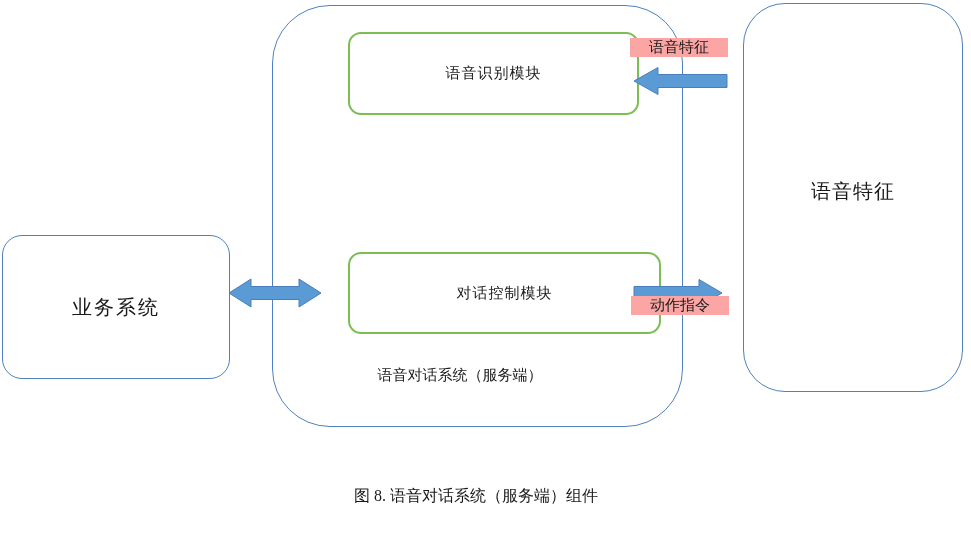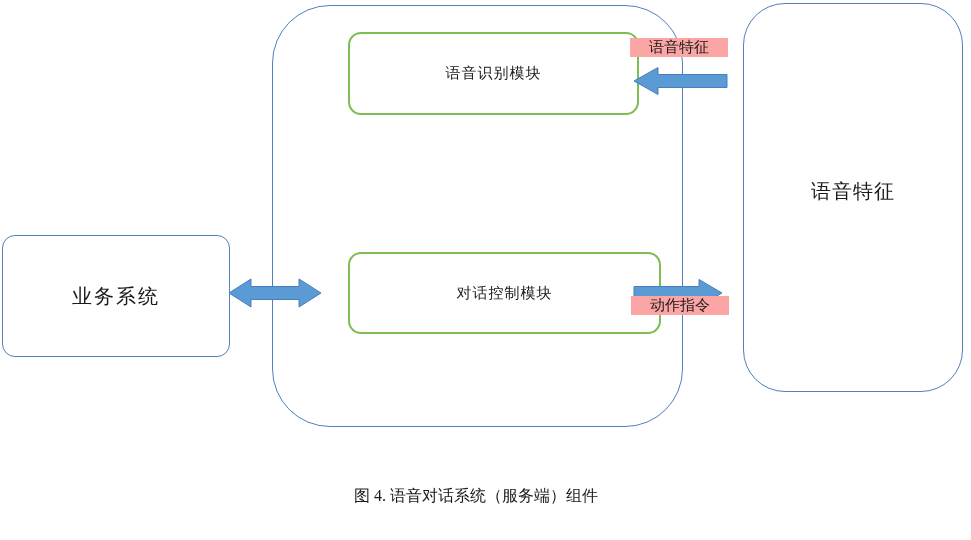--- a/index.html
+++ b/index.html
@@ -18,22 +18,22 @@
     box-sizing: border-box;
     background: #ffffff;
     display: flex;
     align-items: center;
     justify-content: center;
   }
   .blue-border  { border: 1.6px solid #4e81bd; }
   .green-border { border: 2px   solid #7cbe53; }
 
   .left-box {
-    left: 2px; top: 235px; width: 228px; height: 122px;
-    border-radius: 13px;
+    left: 2px; top: 235px; width: 228px; height: 144px;
+    border-radius: 20px;
     font-size: 20px;
     letter-spacing: 2px;
   }
   .server-container {
     left: 272px; top: 5px; width: 411px; height: 422px;
     border-radius: 58px;
   }
   .module {
     left: 340px;
     border-radius: 13px;
@@ -87,32 +87,33 @@
   <div class="box green-border module module-dialog">
     <span>对话控制模块</span>
   </div>
 
   <div class="box blue-border client-box">
     <div>
       <div>语音特征</div>
     </div>
   </div>
 
+  <div class="label server-label">语音对话系统（服务端）</div>
 
   <svg class="arrow-svg" style="left:228px; top:277px;" width="94" height="32" viewBox="0 0 94 32">
     <polygon class="arrow-shape" points="1,16 23,2 23,9.5 71,9.5 71,2 93,16 71,30 71,22.5 23,22.5 23,30"></polygon>
   </svg>
 
   <svg class="arrow-svg" style="left:633px; top:66px;" width="95" height="30" viewBox="0 0 95 30">
     <polygon class="arrow-shape" points="1,15 25,1.5 25,8.5 94,8.5 94,21.5 25,21.5 25,28.5"></polygon>
   </svg>
 
   <svg class="arrow-svg" style="left:633px; top:278px;" width="90" height="30" viewBox="0 0 90 30">
     <polygon class="arrow-shape" points="1,8.5 66,8.5 66,1.5 89,15 66,28.5 66,21.5 1,21.5"></polygon>
   </svg>
 
   <div class="label arrow-label arrow-label-top">语音特征</div>
 
   <div class="label arrow-label arrow-label-mid">动作指令</div>
 
-  <div class="label caption">图 4. 语音对话系统（服务端）组件</div>
+  <div class="label caption">图 8. 语音对话系统（服务端）组件</div>
 
 </div>
 
 </body></html>

